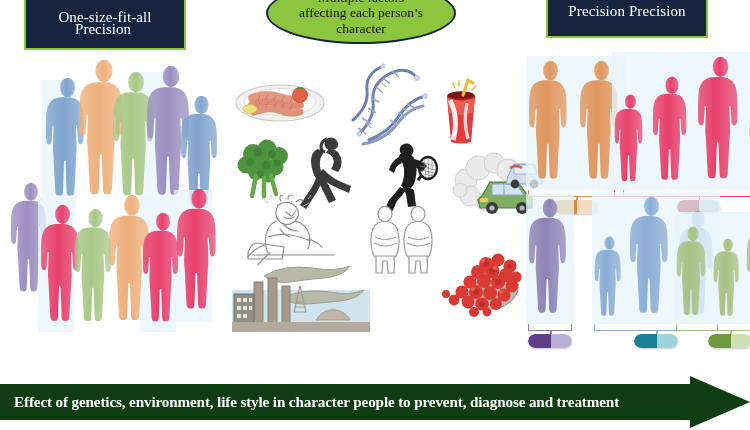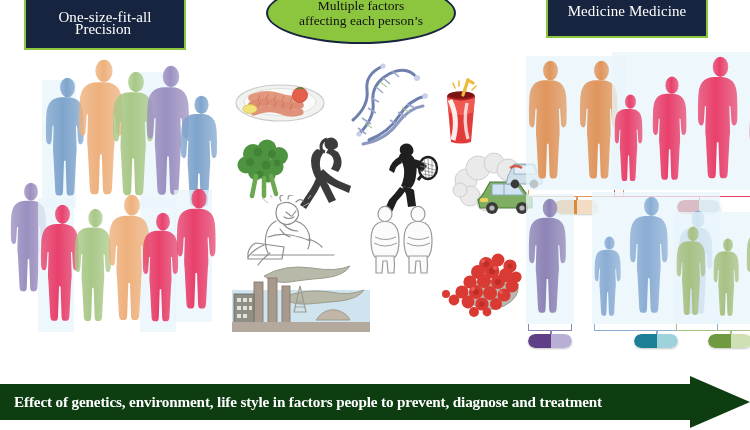--- a/index.html
+++ b/index.html
@@ -59,25 +59,26 @@
               display:flex;align-items:flex-end;justify-content:center;
               pointer-events:none;color:#fff;font-size:15px;padding-bottom:8px;
               box-sizing:border-box;">
     <span>Precision</span>
   </div>
 
   <div class="hdr-ellipse">
     <div>
       <div>Multiple factors</div>
       <div>affecting each person’s</div>
+      <div>character</div>
     </div>
   </div>
 
   <div class="hdr-box" id="lbl-right">
-    <span>Medicine Medicine</span>
+    <span>Precision Precision</span>
   </div>
 
   <div id="left-crowd" style="position: absolute; left: 0px; top: 0px; width: 235px; height: 350px;">
       <div class="tint" style="left: 42px; top: 80px; width: 34px; height: 128px;"></div>
       <div class="tint" style="left: 140px; top: 72px; width: 36px; height: 136px;"></div>
       <div class="person" style="left: 10px; top: 182px; width: 42px; height: 118px;">
         <svg viewBox="0 0 40 110" preserveAspectRatio="none">
           <defs>
             <linearGradient id="g1" x1="0" y1="0" x2="1" y2="0">
               <stop offset="0" stop-color="#9b8fc0" stop-opacity=".78"></stop>
@@ -741,16 +742,16 @@
         <i style="background:#cfe0b4"></i>
       </div>
     </div>
 
   <div id="banner">
     <svg viewBox="0 0 750 52" preserveAspectRatio="none">
       <polygon id="arrow-shape" points="0,8 690,8 690,0 750,26 690,52 690,44 0,44" fill="#0d3d10"></polygon>
     </svg>
   </div>
   <div id="banner-text">
-    <span>Effect of genetics, environment, life style in factors people to prevent, diagnose and treatment</span>
+    <span>Effect of genetics, environment, life style in character people to prevent, diagnose and treatment</span>
   </div>
 
 </div>
 
 </body></html>

